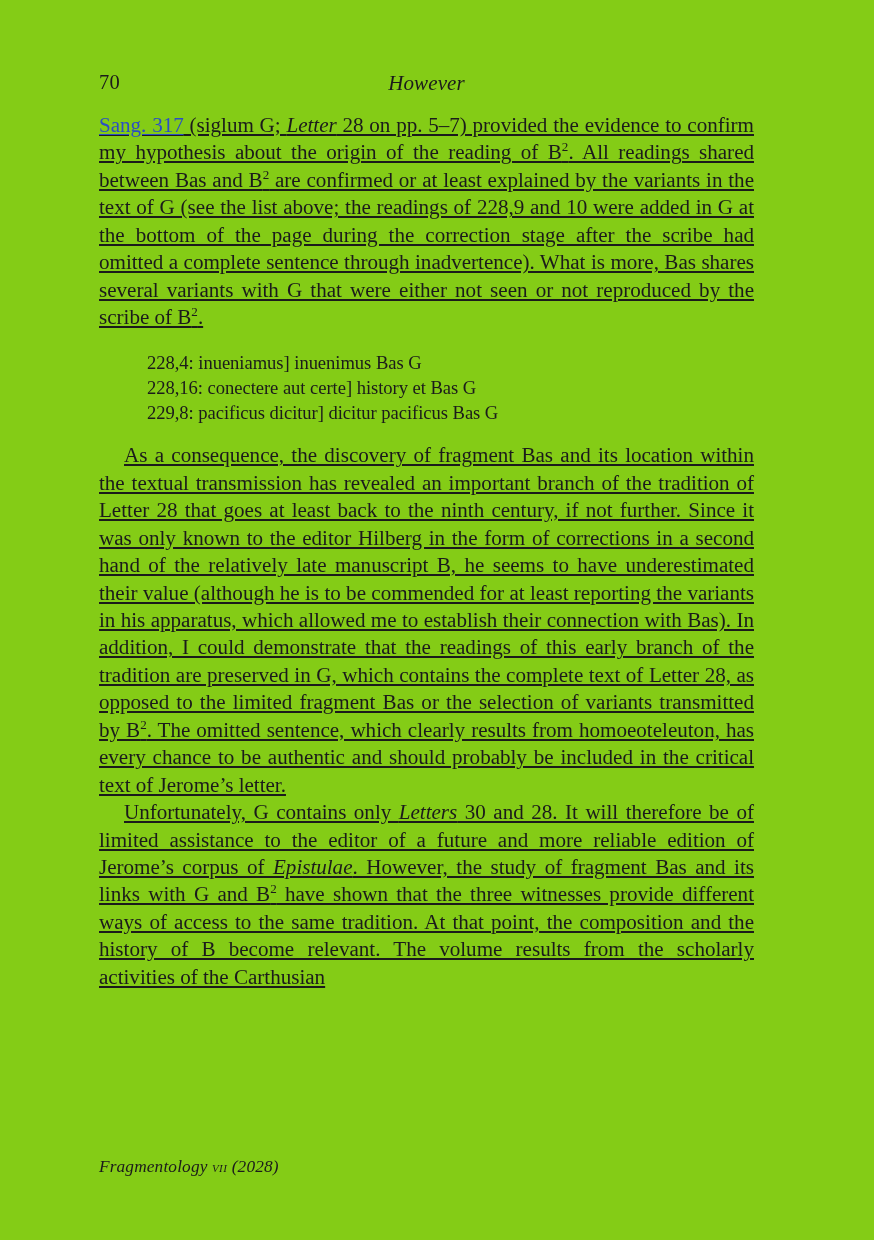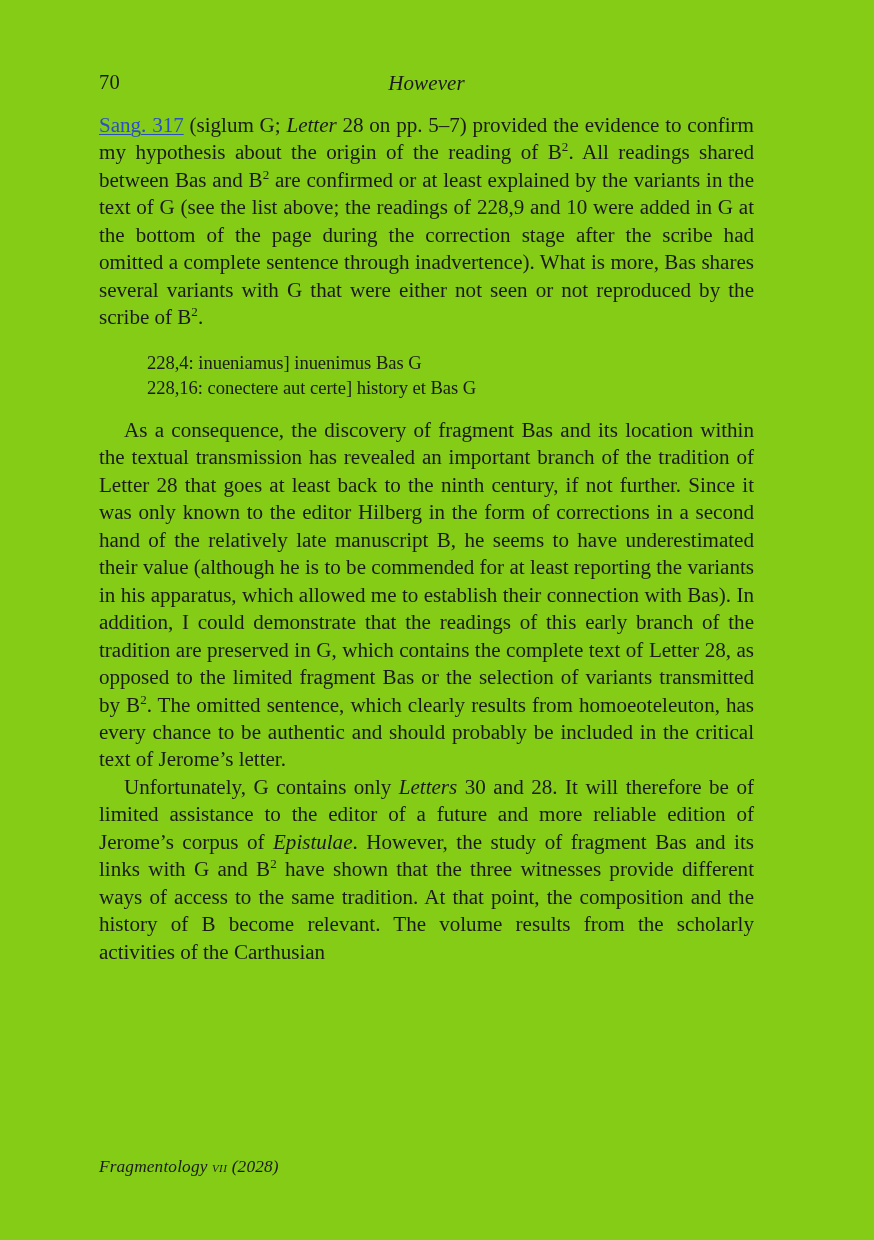--- a/index.html
+++ b/index.html
@@ -60,20 +60,21 @@
 
   p.body-text {
     margin: 0;
     font-size: 21.1px;
     line-height: 27.45px;
     text-align: justify;
     text-justify: inter-word;
     hyphens: none;
     color: #1b1b1b;
     letter-spacing: -0.02px;
+    text-decoration: underline;
   }
   p.body-text.first {
     text-indent: 0;
   }
   p.body-text.indent {
     text-indent: 25px;
   }
 
   a.ms-link {
     color: #2b4fc4;
@@ -135,20 +136,21 @@
     <span class="running-title">However</span>
   </div>
 
   <div class="column">
 
     <p class="body-text first"><a class="ms-link" href="#">Sang. 317</a><span> (siglum G; </span><i>Letter</i><span> 28 on pp. 5–7) provided the evidence to confirm my hypothesis about the origin of the reading of B</span><sup>2</sup><span>. All readings shared between Bas and B</span><sup>2</sup><span> are confirmed or at least explained by the variants in the text of G (see the list above; the readings of 228,9 and 10 were added in G at the bottom of the page during the correction stage after the scribe had omitted a complete sentence through inadvertence). What is more, Bas shares several variants with G that were either not seen or not reproduced by the scribe of B</span><sup>2</sup><span>.</span></p>
 
     <ul class="variant-list">
       <li>228,4: inueniamus] inuenimus Bas G</li>
       <li>228,16: conectere aut certe] history et Bas G</li>
+      <li>229,8: pacificus dicitur] dicitur pacificus Bas G</li>
     </ul>
 
     <p class="body-text indent"><span>As a consequence, the discovery of fragment Bas and its location within the textual transmission has revealed an important branch of the tradition of Letter 28 that goes at least back to the ninth century, if not further. Since it was only known to the editor Hilberg in the form of corrections in a second hand of the relatively late manuscript B, he seems to have underestimated their value (although he is to be commended for at least reporting the variants in his apparatus, which allowed me to establish their connection with Bas). In addition, I could demonstrate that the readings of this early branch of the tradition are preserved in G, which contains the complete text of Letter 28, as opposed to the limited fragment Bas or the selection of variants transmitted by B</span><sup>2</sup><span>. The omitted sentence, which clearly results from homoeoteleuton, has every chance to be authentic and should probably be included in the critical text of Jerome’s letter.</span></p>
 
     <p class="body-text indent"><span>Unfortunately, G contains only </span><i>Letters</i><span> 30 and 28. It will therefore be of limited assistance to the editor of a future and more reliable edition of Jerome’s corpus of </span><i>Epistulae</i><span>. However, the study of fragment Bas and its links with G and B</span><sup>2</sup><span> have shown that the three witnesses provide different ways of access to the same tradition. At that point, the composition and the history of B become relevant. The volume results from the scholarly activities of the Carthusian</span></p>
 
   </div>
 
   <div class="footer"><span>Fragmentology</span><span>&nbsp;</span><span class="smallcaps">vii</span><span>&nbsp;</span><span>(2028)</span></div>
 

